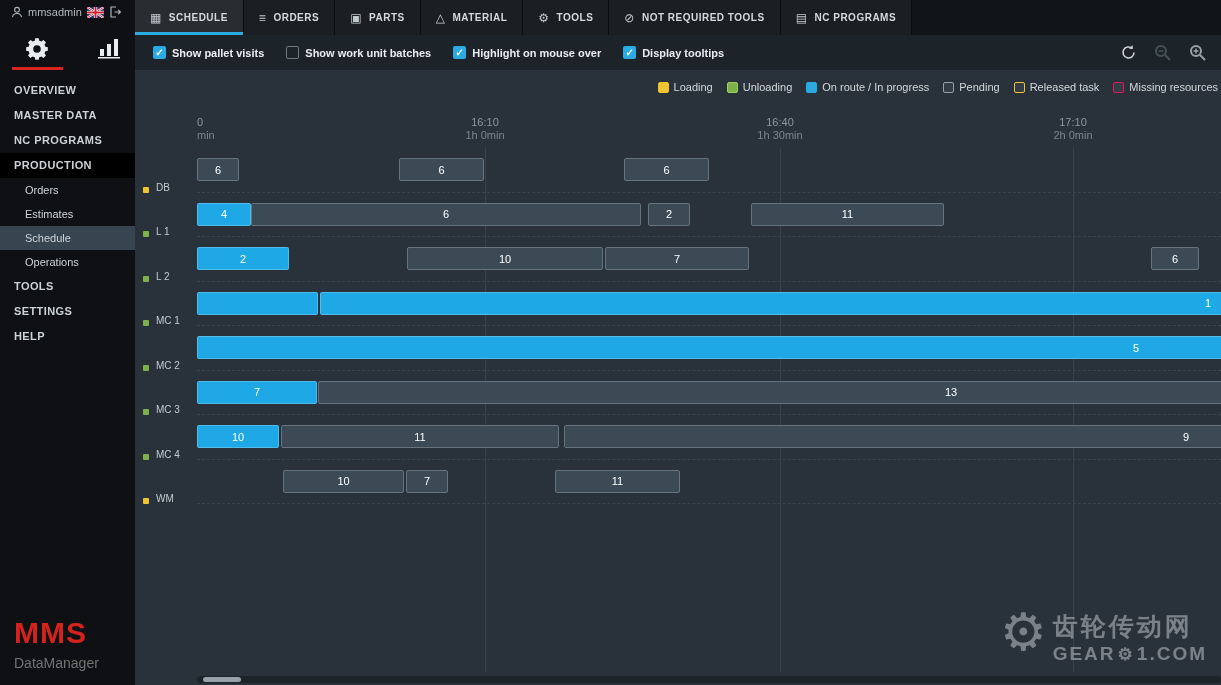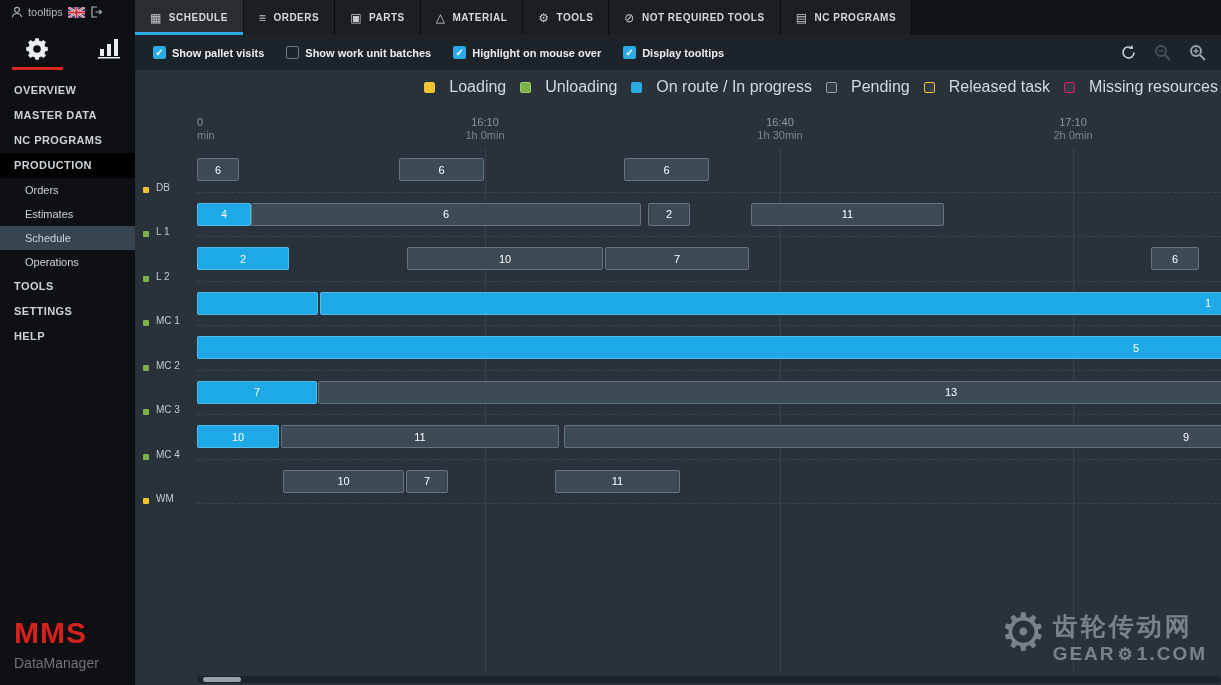--- a/index.html
+++ b/index.html
@@ -63,21 +63,21 @@
   .cb.checked { background: #2aabe3; color: #fff; }
   .cb.unchecked { background: transparent; border: 1px solid #6d7880; }
   #toolbar-actions { margin-left: auto; display: flex; align-items: center; gap: 17px; padding-right: 14px; }
   #toolbar-actions span { display: inline-flex; cursor: pointer; }
 
   
   #legend {
     position: absolute; left: 135px; top: 70px; width: 1086px; height: 34px;
     display: flex; align-items: center; justify-content: flex-end; gap: 14px; padding-right: 3px;
   }
-  .legend-item { display: flex; align-items: center; gap: 14px; font-size: 16px; color: #d2d8dc; white-space: nowrap; }
+  .legend-item { display: flex; align-items: center; gap: 5px; font-size: 11px; color: #d2d8dc; white-space: nowrap; }
   .swatch { width: 11px; height: 11px; border-radius: 2px; border: 1px solid; flex: 0 0 auto; }
 
   
   #axis { position: absolute; left: 197px; top: 104px; width: 1024px; height: 44px; }
   .tick { position: absolute; top: 12px; text-align: center; transform: translateX(-50%); line-height: 13px; }
   .tick.partial { transform: none; text-align: left; }
   .tick-time { font-size: 11px; color: #8d97a0; }
   .tick-dur { font-size: 11px; color: #7b858e; }
 
   
@@ -116,21 +116,21 @@
 </head>
 <body>
 
 <div id="sidebar">
 
   <div class="user-row">
     <svg width="12" height="12" viewBox="0 0 12 12">
       <circle cx="6" cy="3.8" r="2.4" stroke="#aeb6bc" stroke-width="1.1" fill="none"></circle>
       <path d="M1.4 11.2 a4.7 4.7 0 0 1 9.2 0" stroke="#aeb6bc" stroke-width="1.1" fill="none"></path>
     </svg>
-    <span>tooltips</span>
+    <span>mmsadmin</span>
     <svg width="17" height="11" viewBox="0 0 17 11">
       <rect width="17" height="11" fill="#29336b"></rect>
       <path d="M0 0 L17 11 M17 0 L0 11" stroke="#ffffff" stroke-width="2.2"></path>
       <path d="M0 0 L17 11 M17 0 L0 11" stroke="#cc2233" stroke-width="0.9"></path>
       <rect x="6.8" width="3.4" height="11" fill="#ffffff"></rect>
       <rect y="3.9" width="17" height="3.2" fill="#ffffff"></rect>
       <rect x="7.5" width="2" height="11" fill="#cc2233"></rect>
       <rect y="4.5" width="17" height="2" fill="#cc2233"></rect>
     </svg>
     <svg width="13" height="12" viewBox="0 0 13 12">

